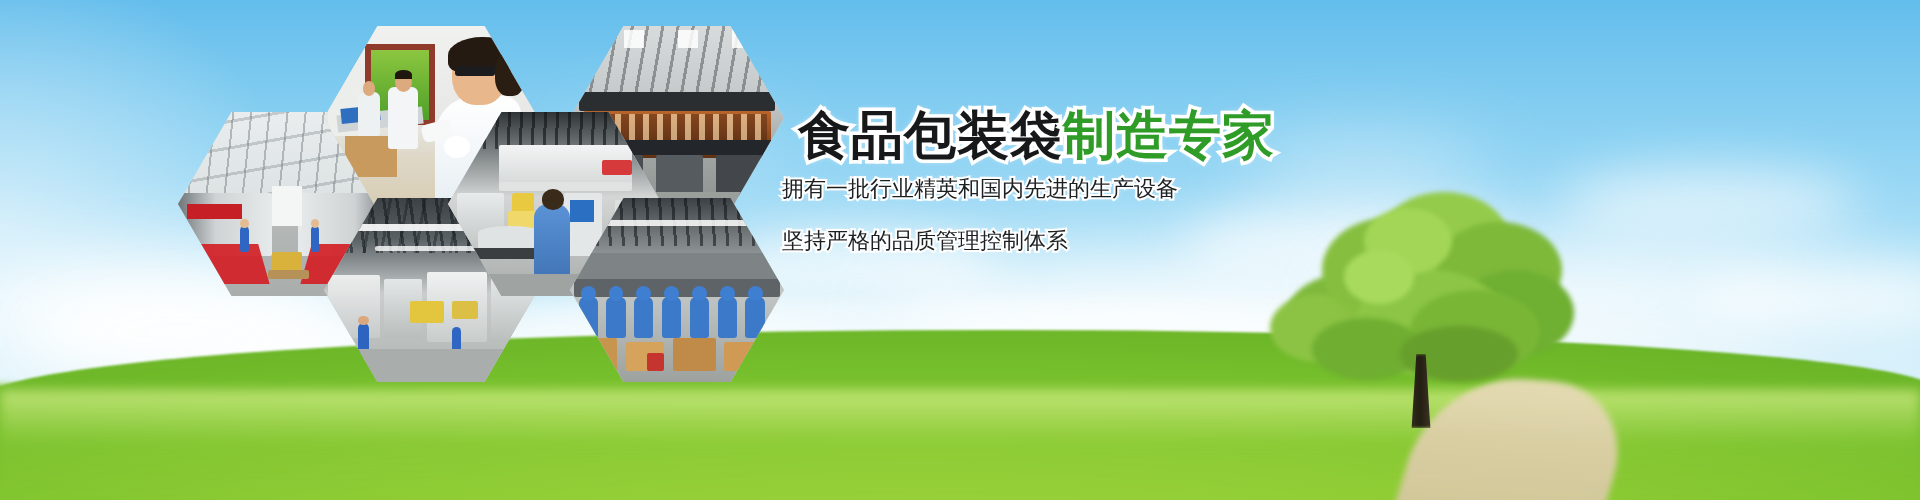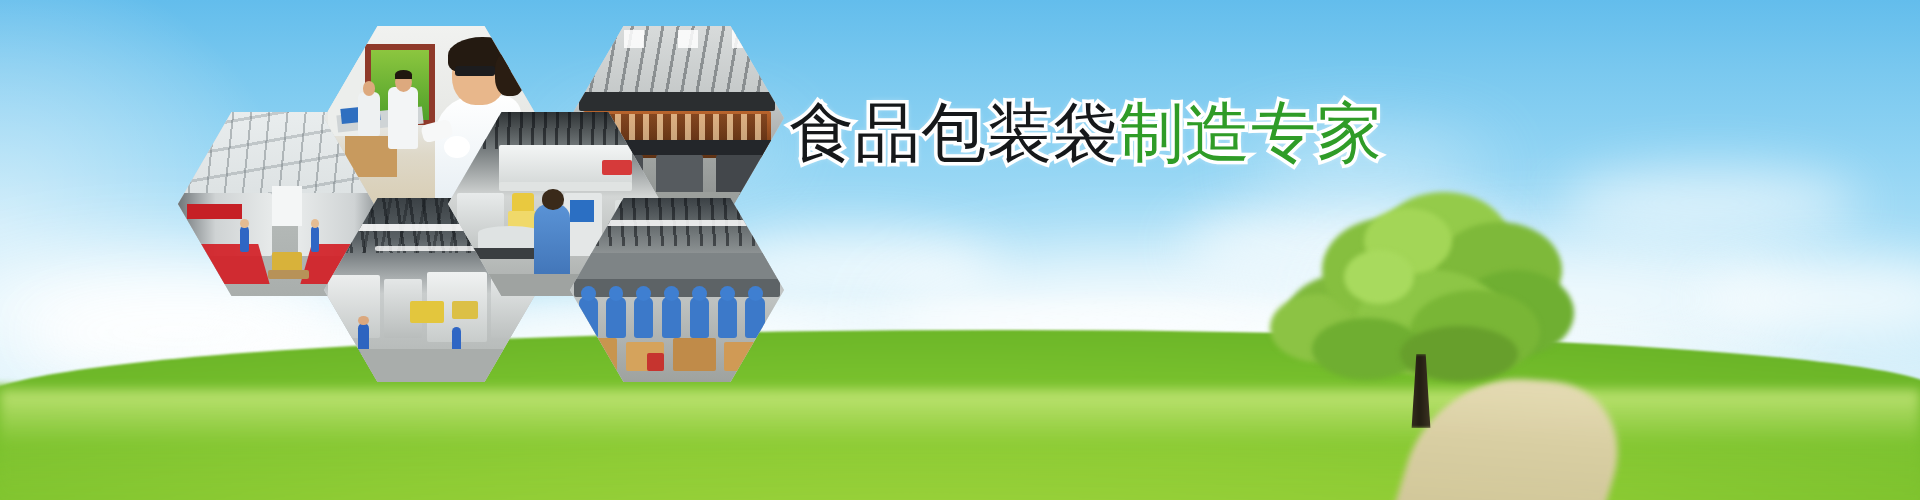--- a/index.html
+++ b/index.html
@@ -103,24 +103,24 @@
     background:#cfd6da;
   }
   .hex .scene{position:absolute;inset:0;}
   .mach{position:absolute;border-radius:2px;}
   .person{position:absolute;border-radius:6px 6px 3px 3px;}
   .head{position:absolute;border-radius:50%;}
 
   
   .copy{position:absolute;left:782px;top:92px;width:720px;}
   .headline{
-    margin:7px;
-    font-size:65px;
+    margin:16px;
+    font-size:52px;
     line-height:1.04;
-    font-weight:normal;
+    font-weight:bold;
     letter-spacing:1px;
     white-space:nowrap;
   }
   .headline .dark{
     color:#16181a;
     -webkit-text-stroke:7px #ffffff;
     paint-order:stroke fill;
     text-shadow:0 0 7px rgba(255,255,255,.95);
   }
   .headline .green{
@@ -374,16 +374,18 @@
         <div class="mach" style="left:72%;top:78%;width:22%;height:16%;background:#d09a55;"></div>
         <div class="mach" style="left:36%;top:84%;width:8%;height:10%;background:#c6342f;border-radius:2px;"></div>
       </div>
     </div>
   </div>
 
   <div class="copy">
     <h1 class="headline"><span class="dark">食品包装袋</span><span class="green">制造专家</span></h1>
 
     <ul class="sublist">
+      <li class="subline">拥有一批行业精英和国内先进的生产设备</li>
+      <li class="subline">坚持严格的品质管理控制体系</li>
     </ul>
   </div>
 
 </div>
 
 </body></html>

